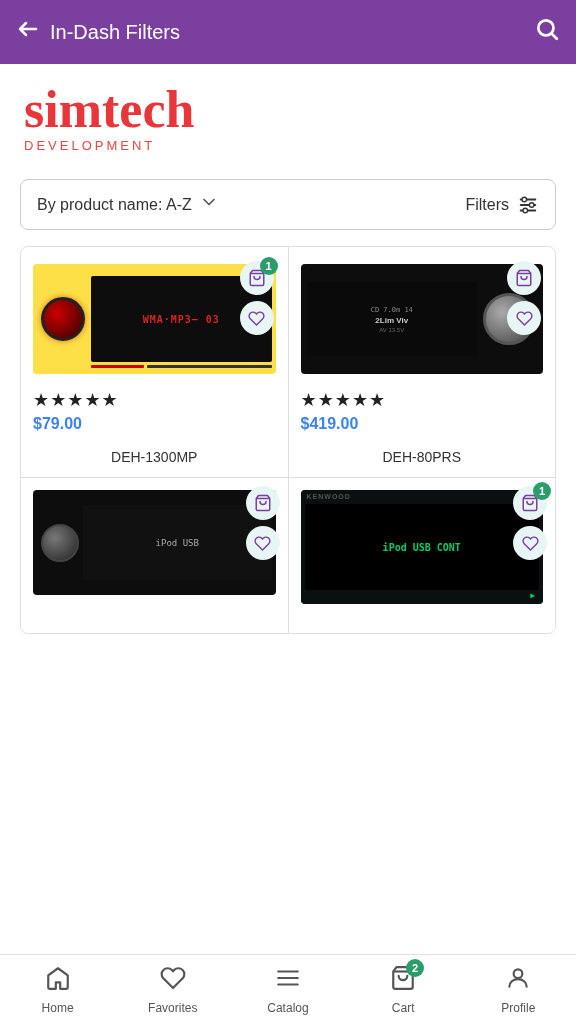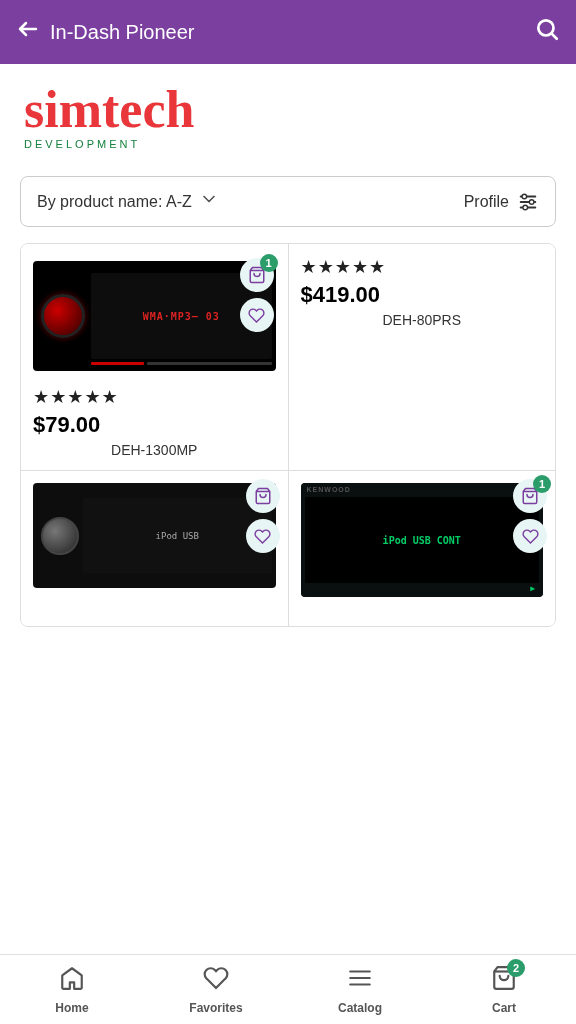--- a/index.html
+++ b/index.html
@@ -47,23 +47,23 @@
       padding: 20px 24px 10px;
     }
     .logo-simtech {
       font-size: 52px;
       font-weight: 700;
       color: #e8363a;
       font-family: Georgia, serif;
       line-height: 1;
     }
     .logo-development {
-      font-size: 11px;
+      font-size: 13px;
       letter-spacing: 3px;
-      color: #15803d;
+      color: #ef4444;
       text-transform: uppercase;
       margin-top: 2px;
     }
 
     
     .sort-filter-bar {
       margin: 16px 20px;
       border: 1px solid #ccc;
       border-radius: 8px;
       display: flex;
@@ -176,24 +176,24 @@
       color: #222;
       font-size: 18px;
       margin-bottom: 4px;
       display: flex;
       gap: 1px;
     }
     .star { color: #222; }
 
     
     .product-price {
-      font-size: 22px;
+      font-size: 16px;
       font-weight: 700;
-      color: #000000;
-      margin-bottom: 4px;
+      color: #3b82f6;
+      margin-bottom: 16px;
     }
     .product-name {
       font-size: 14px;
       color: #333;
       font-weight: 400;
       text-align: center;
     }
     .product-card-partial {
       flex: 1;
       padding: 12px;
@@ -228,21 +228,20 @@
       min-width: 60px;
     }
     .nav-icon {
       font-size: 24px;
       color: #555;
       position: relative;
     }
     .nav-label {
       font-size: 12px;
       color: #555;
-      font-weight: bold;
     }
     .nav-badge {
       position: absolute;
       top: -6px;
       right: -8px;
       width: 18px;
       height: 18px;
       background: #2a9d6b;
       border-radius: 50%;
       color: #fff;
@@ -259,21 +258,21 @@
 </head>
 <body>
 
 <div class="header">
   <div class="header-left">
     <span class="header-back">
       <svg width="24" height="24" viewBox="0 0 24 24" fill="none">
         <path d="M20 12H4M4 12L10 6M4 12L10 18" stroke="white" stroke-width="2.5" stroke-linecap="round" stroke-linejoin="round"></path>
       </svg>
     </span>
-    <span class="header-title">In-Dash Pioneer</span>
+    <span class="header-title">In-Dash Filters</span>
   </div>
   <span class="header-search">
     <svg width="26" height="26" viewBox="0 0 24 24" fill="none">
       <circle cx="11" cy="11" r="7" stroke="white" stroke-width="2.5"></circle>
       <path d="M16.5 16.5L21 21" stroke="white" stroke-width="2.5" stroke-linecap="round"></path>
     </svg>
   </span>
 </div>
 
 <div class="logo-area">
@@ -284,41 +283,41 @@
 <div class="sort-filter-bar">
   <div class="sort-select">
     <span>By product name: A-Z</span>
     <span class="sort-chevron">
       <svg width="20" height="20" viewBox="0 0 24 24" fill="none">
         <path d="M6 9L12 15L18 9" stroke="#555" stroke-width="2" stroke-linecap="round" stroke-linejoin="round"></path>
       </svg>
     </span>
   </div>
   <div class="filter-btn">
-    <span>Profile</span>
+    <span>Filters</span>
     <svg width="22" height="22" viewBox="0 0 24 24" fill="none">
       <line x1="4" y1="6" x2="20" y2="6" stroke="#333" stroke-width="2" stroke-linecap="round"></line>
       <line x1="4" y1="12" x2="20" y2="12" stroke="#333" stroke-width="2" stroke-linecap="round"></line>
       <line x1="4" y1="18" x2="20" y2="18" stroke="#333" stroke-width="2" stroke-linecap="round"></line>
       <circle cx="8" cy="6" r="2.5" fill="white" stroke="#333" stroke-width="1.5"></circle>
       <circle cx="16" cy="12" r="2.5" fill="white" stroke="#333" stroke-width="1.5"></circle>
       <circle cx="9" cy="18" r="2.5" fill="white" stroke="#333" stroke-width="1.5"></circle>
     </svg>
   </div>
 </div>
 
 <div class="products-container">
   <div class="products-grid">
 
     <div class="products-row">
 
       <div class="product-card">
         <div class="product-image-wrapper">
 
-          <div style="width:100%;height:110px;background:#000000;border-radius:4px;position:relative;overflow:hidden;">
+          <div style="width:100%;height:110px;background:#fde047;border-radius:4px;position:relative;overflow:hidden;">
             <div style="position:absolute;left:8px;top:50%;transform:translateY(-50%);width:44px;height:44px;border-radius:50%;background:radial-gradient(circle at 35% 35%,#c00,#300);border:3px solid #222;box-shadow:0 0 6px rgba(200,0,0,0.5);"></div>
             <div style="position:absolute;left:58px;right:4px;top:12px;bottom:12px;background:#0d0d0d;border-radius:2px;display:flex;align-items:center;justify-content:center;">
               <span style="color:#dd2222;font-size:10px;font-family:monospace;font-weight:700;letter-spacing:1px;">WMA·MP3— 03</span>
             </div>
             <div style="position:absolute;bottom:6px;left:58px;right:4px;display:flex;gap:3px;align-items:center;">
               <div style="height:3px;background:#c00;width:30%;border-radius:1px;"></div>
               <div style="height:3px;background:#333;width:70%;border-radius:1px;"></div>
             </div>
             <span style="position:absolute;top:5px;right:5px;color:#666;font-size:8px;font-family:serif;font-style:italic;">Pioneer</span>
           </div>
@@ -344,20 +343,44 @@
             <span class="star">★</span>
             <span class="star">★</span>
             <span class="star">★</span>
             <span class="star">★</span>
         </div>
         <div class="product-price">$79.00</div>
         <div class="product-name">DEH-1300MP</div>
       </div>
 
       <div class="product-card">
+        <div class="product-image-wrapper">
+          <div style="width:100%;height:110px;background:#0d0d0d;border-radius:4px;position:relative;overflow:hidden;">
+            <div style="position:absolute;right:8px;top:50%;transform:translateY(-50%);width:52px;height:52px;border-radius:50%;background:radial-gradient(circle at 35% 35%,#aaa,#444);border:3px solid #555;"></div>
+            <div style="position:absolute;left:6px;right:66px;top:18px;bottom:18px;background:#0a0a0a;border-radius:2px;display:flex;align-items:center;justify-content:center;flex-direction:column;gap:2px;">
+              <span style="color:#888;font-size:7px;font-family:monospace;">CD 7.0m 14</span>
+              <span style="color:#ccc;font-size:8px;font-family:sans-serif;font-weight:700;">2Lim Viv</span>
+              <span style="color:#666;font-size:6px;">AV  13.5V</span>
+            </div>
+            <span style="position:absolute;top:5px;right:5px;color:#666;font-size:8px;font-family:serif;font-style:italic;">Pioneer</span>
+          </div>
+
+          <div class="cart-overlay" style="position:absolute;top:2px;right:2px;">
+            <svg width="18" height="18" viewBox="0 0 24 24" fill="none">
+              <path d="M6 2L3 6v14a2 2 0 002 2h14a2 2 0 002-2V6l-3-4z" stroke="#7b3fa0" stroke-width="2" stroke-linecap="round" stroke-linejoin="round"></path>
+              <line x1="3" y1="6" x2="21" y2="6" stroke="#7b3fa0" stroke-width="2"></line>
+              <path d="M16 10a4 4 0 01-8 0" stroke="#7b3fa0" stroke-width="2" stroke-linecap="round" stroke-linejoin="round"></path>
+            </svg>
+          </div>
+          <div class="heart-overlay" style="position:absolute;top:42px;right:2px;">
+            <svg width="17" height="17" viewBox="0 0 24 24" fill="none">
+              <path d="M20.84 4.61a5.5 5.5 0 00-7.78 0L12 5.67l-1.06-1.06a5.5 5.5 0 00-7.78 7.78l1.06 1.06L12 21.23l7.78-7.78 1.06-1.06a5.5 5.5 0 000-7.78z" stroke="#7b3fa0" stroke-width="2" fill="none"></path>
+            </svg>
+          </div>
+        </div>
         <div class="stars">
           <span class="star">★</span>
             <span class="star">★</span>
             <span class="star">★</span>
             <span class="star">★</span>
             <span class="star">★</span>
         </div>
         <div class="product-price">$419.00</div>
         <div class="product-name">DEH-80PRS</div>
       </div>
@@ -457,14 +480,23 @@
       <svg width="26" height="26" viewBox="0 0 24 24" fill="none">
         <path d="M6 2L3 6v14a2 2 0 002 2h14a2 2 0 002-2V6l-3-4z" stroke="#555" stroke-width="2" stroke-linecap="round" stroke-linejoin="round"></path>
         <line x1="3" y1="6" x2="21" y2="6" stroke="#555" stroke-width="2"></line>
         <path d="M16 10a4 4 0 01-8 0" stroke="#555" stroke-width="2" stroke-linecap="round" stroke-linejoin="round"></path>
       </svg>
       <div class="nav-badge">2</div>
     </div>
     <span class="nav-label">Cart</span>
   </div>
 
+  <div class="nav-item">
+    <div class="nav-icon">
+      <svg width="26" height="26" viewBox="0 0 24 24" fill="none">
+        <circle cx="12" cy="8" r="4" stroke="#555" stroke-width="2"></circle>
+        <path d="M4 20c0-4 3.6-7 8-7s8 3 8 7" stroke="#555" stroke-width="2" stroke-linecap="round"></path>
+      </svg>
+    </div>
+    <span class="nav-label">Profile</span>
+  </div>
 
 </div>
 
 </body></html>

